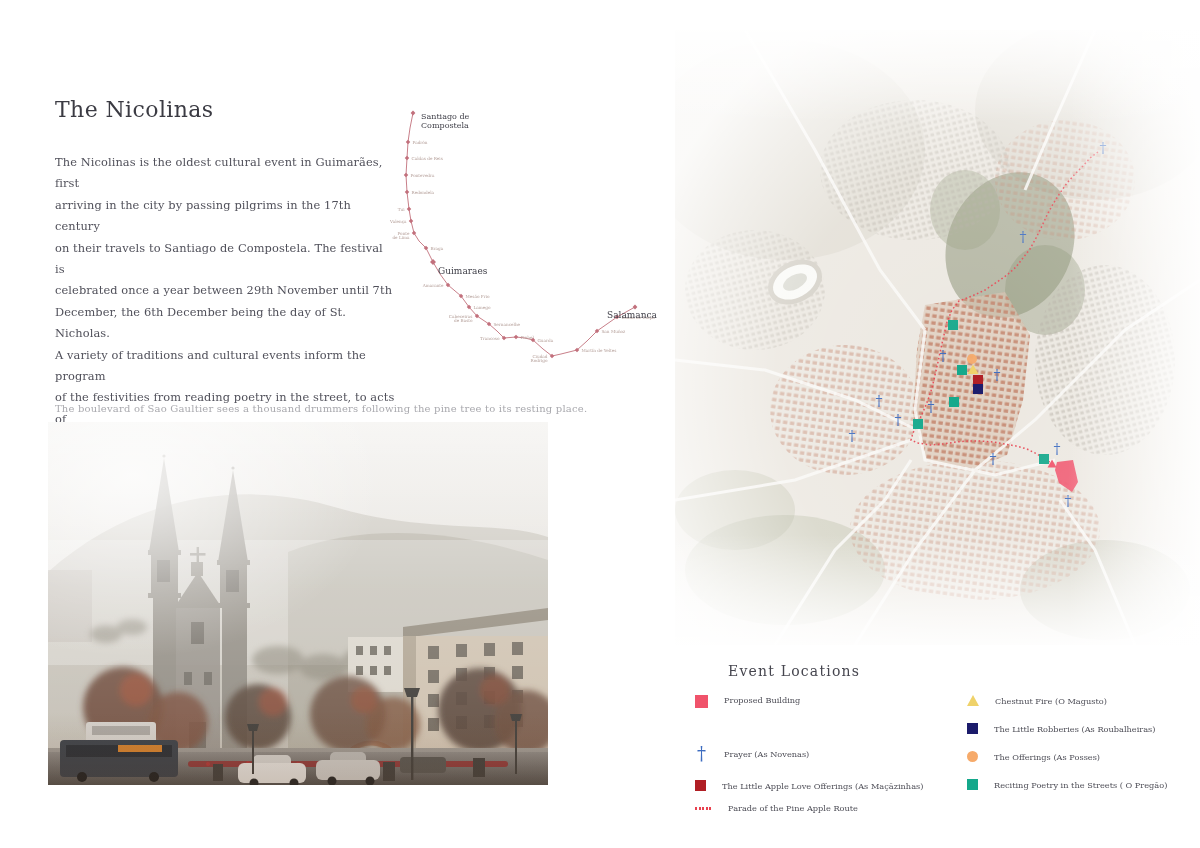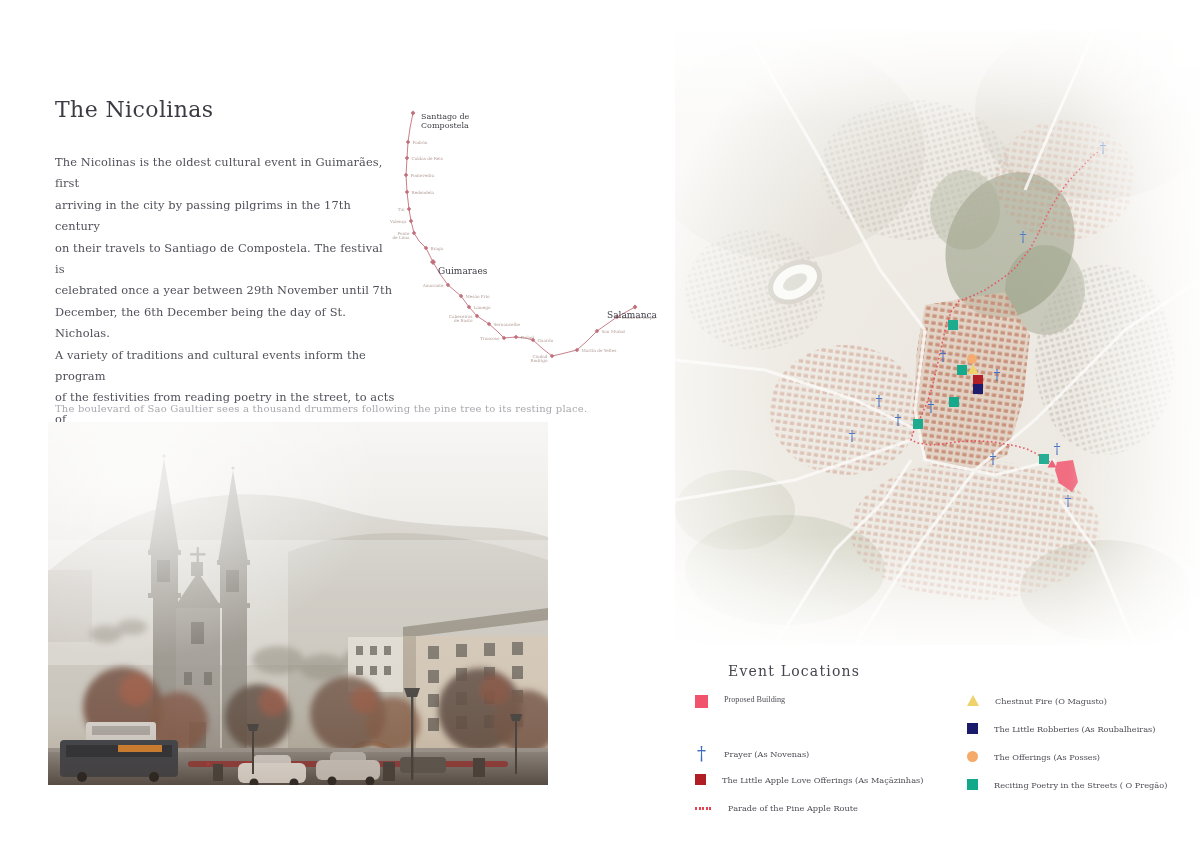--- a/index.html
+++ b/index.html
@@ -21,21 +21,21 @@
   .legend-title{position:absolute;left:53px;top:8px;font-size:14px;letter-spacing:1.2px;color:#46464f;}
   .lrow{position:absolute;display:flex;align-items:center;gap:16px;}
   .lrow.topalign{align-items:flex-start;}
   .sq{width:13px;height:13px;flex:0 0 auto;}
   .sq.small{width:11px;height:11px;}
   .circ{width:11px;height:11px;border-radius:50%;flex:0 0 auto;}
   .tri{width:0;height:0;border-left:6.5px solid transparent;border-right:6.5px solid transparent;
     border-bottom:11px solid #EFD26A;flex:0 0 auto;}
   .cross-glyph{font-size:18px;line-height:13px;width:13px;text-align:center;flex:0 0 auto;}
   .dash{width:17px;height:3px;flex:0 0 auto;}
-  .lcol{display:flex;gap:17px;font-family:Liberation Serif, serif;}
+  .lcol{display:flex;gap:17px;}
   .events{display:flex;gap:8px;margin-top:1px;}
   .evlbl{width:52px;flex:0 0 auto;}
   .evlines{display:flex;flex-direction:column;gap:1px;}
   .llabel{white-space:pre;}
 </style>
 </head>
 <body>
 
 <div class="page">
 
@@ -373,21 +373,21 @@
       <div class="lcol">
         <div class="llabel">Proposed Building</div>
       </div>
     </div>
 
     <div class="lrow" style="left:20px;top:92px;">
       <span class="cross-glyph" style="color: rgb(61, 108, 192);">†</span>
       <div class="llabel">Prayer (As Novenas)</div>
     </div>
 
-    <div class="lrow" style="left:20px;top:119px;">
+    <div class="lrow" style="left:20px;top:125px;">
       <span class="sq small" style="background: rgb(176, 30, 36);"></span>
       <div class="llabel">The Little Apple Love Offerings (As Maçãzinhas)</div>
     </div>
 
     <div class="lrow" style="left:20px;top:148px;">
       <span class="dash" style="background: repeating-linear-gradient(90deg, rgb(232, 65, 79) 0px, rgb(232, 65, 79) 2px, transparent 2px, transparent 3.6px);"></span>
       <div class="llabel">Parade of the Pine Apple Route</div>
     </div>
 
     <div class="lrow" style="left:292px;top:40px;">

